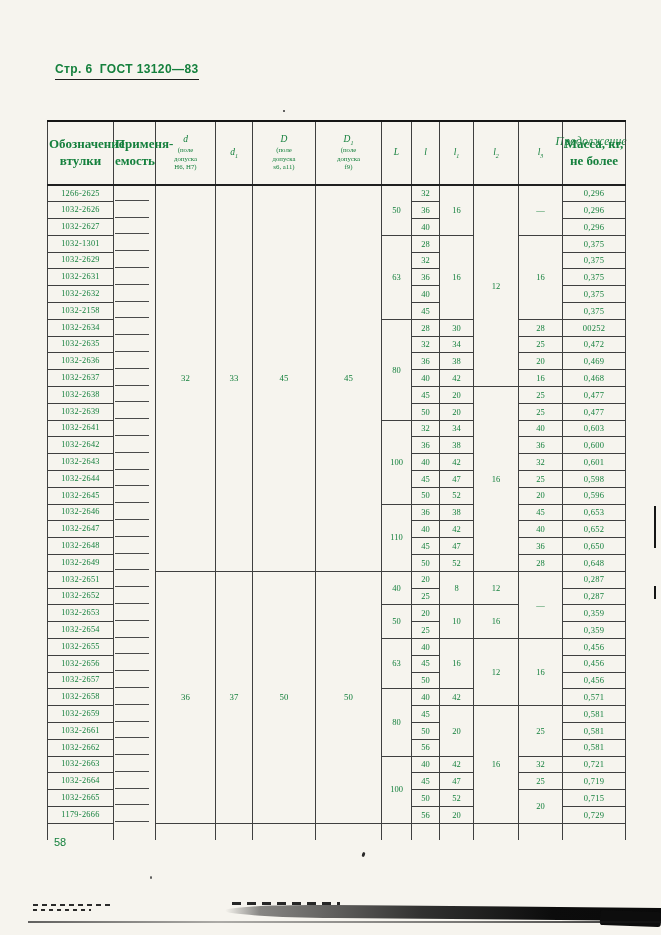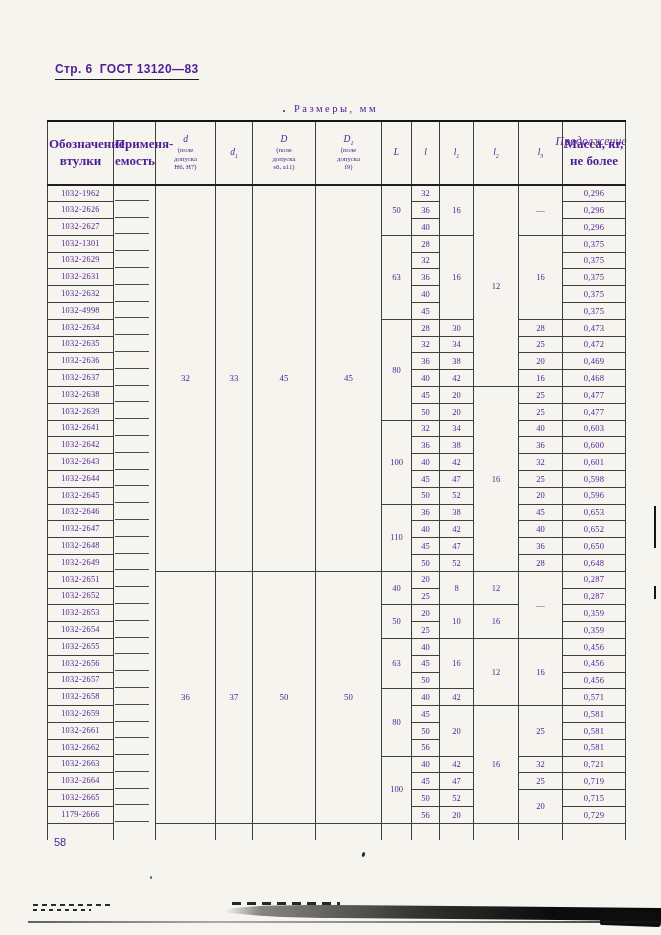--- a/index.html
+++ b/index.html
@@ -1,19 +1,19 @@
 <!DOCTYPE html>
 <html><head>
 <meta charset="utf-8">
 <style>
   html,body{margin:0;padding:0;background:#e8e6e0;}
   .page{
     position:relative;width:661px;height:935px;margin:0 auto;
     background:#f6f4ee;overflow:hidden;
-    font-family:"Liberation Serif","DejaVu Serif",serif;color:#4c1d95;
+    font-family:"Liberation Serif","DejaVu Serif",serif;color:#15803d;
   }
   
   .doc-header{
     position:absolute;left:55px;top:62px;
     font-family:"Liberation Sans","DejaVu Sans",sans-serif;
     font-size:12px;font-weight:bold;letter-spacing:.4px;
     border-bottom:1.5px solid #1d1d1d;padding-bottom:3px;white-space:nowrap;
   }
   .doc-header .page-word{margin-right:7px;}
   .continuation{
@@ -81,21 +81,20 @@
 <body>
 
 <div class="page">
 
   <div class="doc-header">
     <span class="page-word">Стр. 6</span><span>ГОСТ 13120—83</span>
   </div>
 
   <div class="continuation">Продолжение</div>
 
-  <div class="table-title">Размеры, мм</div>
 
   <table class="gost-table">
     <colgroup>
       <col style="width:66px">
         <col style="width:42px">
         <col style="width:60px">
         <col style="width:37px">
       <col style="width:63px">
         <col style="width:66px">
         <col style="width:30px">
@@ -148,21 +147,21 @@
           <span class="th-sym"><span>l</span><sub>3</sub></span>
         </th>
         <th>
             <div class="th-lbl">Масса, кг,
 не более</div>
           </th>
       </tr>
     </thead>
     <tbody>
         <tr>
-          <td class="c-des">1032-1962</td>
+          <td class="c-des">1266-2625</td>
           <td class="c-app"></td>
           <td class="c-d" rowspan="23">32</td>
           <td class="c-d1" rowspan="23">33</td>
           <td class="c-D" rowspan="23">45</td>
           <td class="c-D1" rowspan="23">45</td>
           <td class="c-L" rowspan="3">50</td>
           <td class="c-l">32</td>
           <td class="c-l1" rowspan="3">16</td>
           <td class="c-l2" rowspan="12">12</td>
           <td class="c-l3" rowspan="3">—</td>
@@ -201,33 +200,33 @@
           <td class="c-l">36</td>
           <td class="c-m">0,375</td>
         </tr>
         <tr>
           <td class="c-des">1032-2632</td>
           <td class="c-app"></td>
           <td class="c-l">40</td>
           <td class="c-m">0,375</td>
         </tr>
         <tr>
-          <td class="c-des">1032-4998</td>
+          <td class="c-des">1032-2158</td>
           <td class="c-app"></td>
           <td class="c-l">45</td>
           <td class="c-m">0,375</td>
         </tr>
         <tr>
           <td class="c-des">1032-2634</td>
           <td class="c-app"></td>
           <td class="c-L" rowspan="6">80</td>
           <td class="c-l">28</td>
           <td class="c-l1">30</td>
           <td class="c-l3">28</td>
-          <td class="c-m">0,473</td>
+          <td class="c-m">00252</td>
         </tr>
         <tr>
           <td class="c-des">1032-2635</td>
           <td class="c-app"></td>
           <td class="c-l">32</td>
           <td class="c-l1">34</td>
           <td class="c-l3">25</td>
           <td class="c-m">0,472</td>
         </tr>
         <tr>

